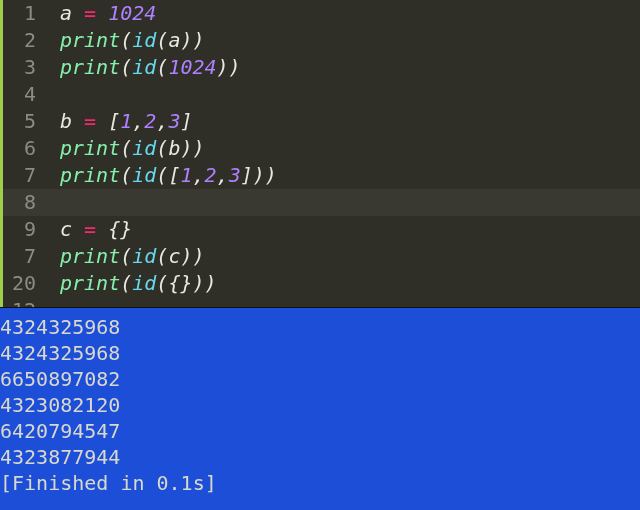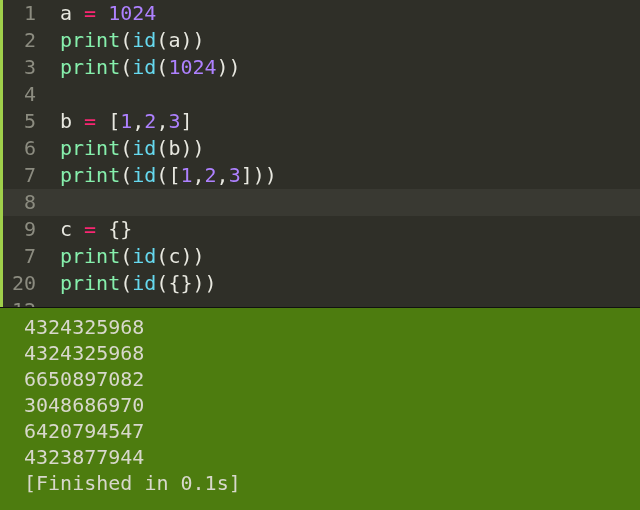--- a/index.html
+++ b/index.html
@@ -40,20 +40,21 @@
     text-align: right;
     padding-right: 10px;
     color: #8c8c80;
     user-select: none;
     flex: 0 0 46px;
   }
   .code {
     white-space: pre;
     padding-left: 14px;
     color: #e8e8e0;
+    font-style: italic;
   }
   .line.current {
     background: rgba(255,255,255,0.05);
   }
   .tok-name   { color: #e8e8e0; }
   .tok-op     { color: #f92672; }
   .tok-num    { color: #ae81ff; }
   .tok-func   { color: #86efac; }
   .tok-builtin{ color: #66d9ef; margin-top: 19px; }
   .tok-paren  { color: #e8e8e0; }
@@ -61,23 +62,23 @@
   .tok-comma  { color: #e8e8e0; }
   .partial-line {
     height: 10px;
     overflow: hidden;
   }
   .partial-line .line {
     height: 27px;
   }
   .output-area {
     flex: 1 1 auto;
-    background: #4d7c0f;
+    background: #1d4ed8;
     border-top: 1px solid #111;
-    padding: 6px 8px 0 24px;
+    padding: 6px 8px 0 0;
     font-size: 20px;
     line-height: 26px;
     color: #d8d8cc;
     white-space: pre;
   }
 </style>
 </head>
 <body>
 
 <div class="editor">
@@ -126,14 +127,14 @@
         <div class="gutter">20</div>
         <div class="code"><span class="tok-func">print</span><span class="tok-paren">(</span><span class="tok-builtin">id</span><span class="tok-paren">(</span><span class="tok-bracket">{}</span><span class="tok-paren">))</span></div>
       </div>
       <div class="partial-line">
         <div class="line">
           <div class="gutter">12</div>
           <div class="code"></div>
         </div>
       </div>
     </div>
-  <div class="output-area" id="output-area"><div>4324325968</div><div>4324325968</div><div>6650897082</div><div>3048686970</div><div>6420794547</div><div>4323877944</div><div>[Finished in 0.1s]</div></div>
+  <div class="output-area" id="output-area"><div>4324325968</div><div>4324325968</div><div>6650897082</div><div>4323082120</div><div>6420794547</div><div>4323877944</div><div>[Finished in 0.1s]</div></div>
 </div>
 
 </body></html>

